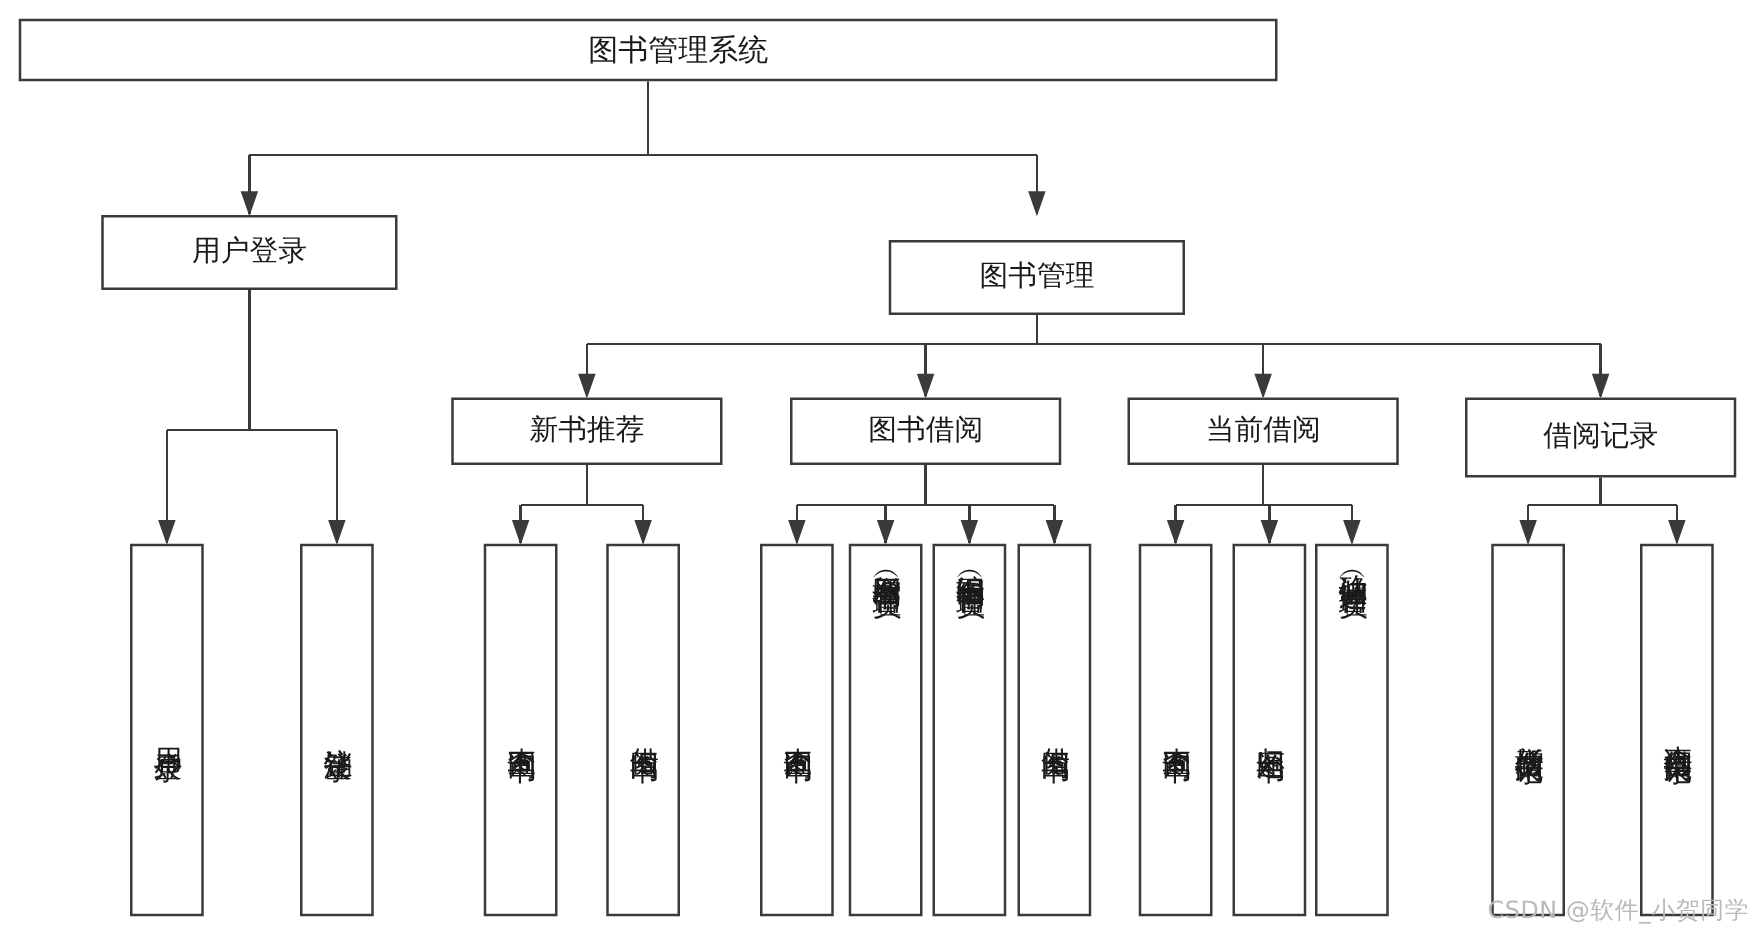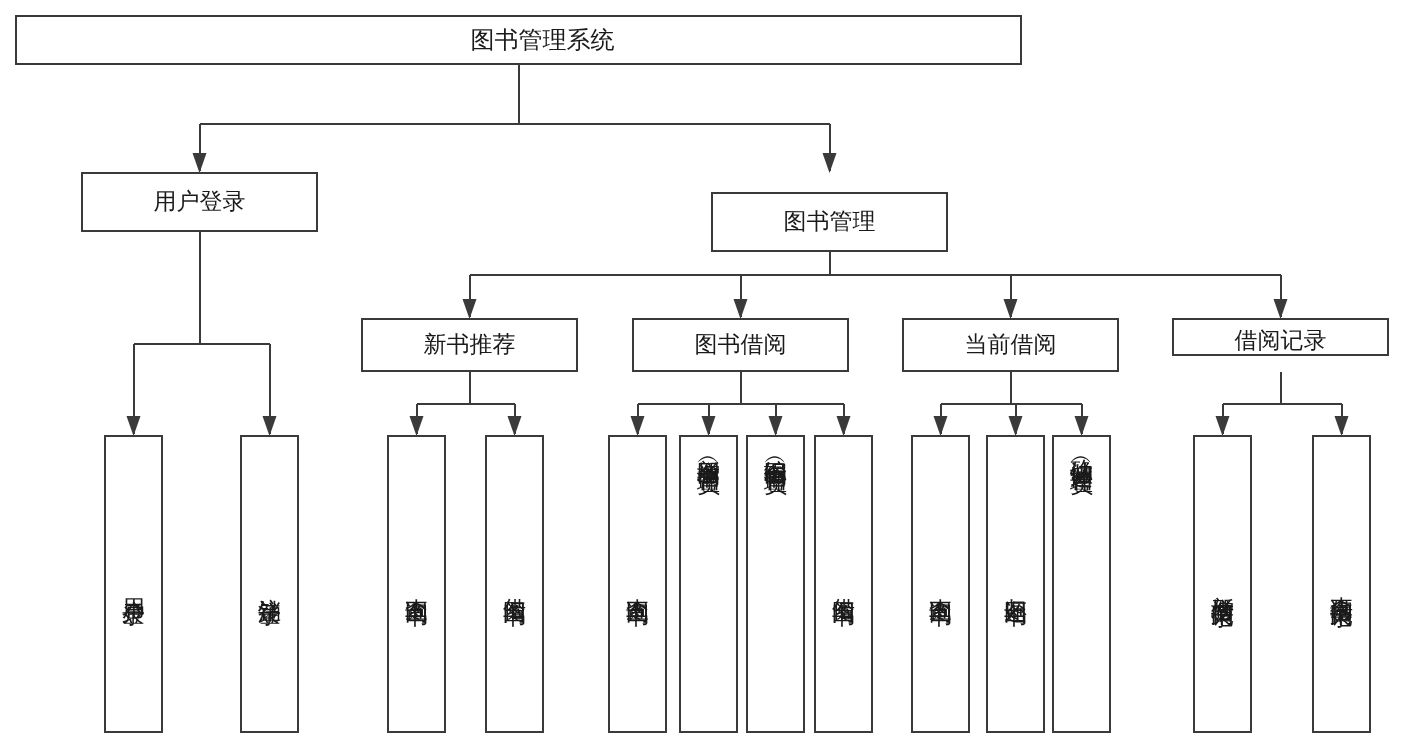--- a/index.html
+++ b/index.html
@@ -142,21 +142,21 @@
       </div>
       <div class="node horiz" style="left: 361px; top: 318px; width: 217px; height: 54px;">
         <span class="node-label">新书推荐</span>
       </div>
       <div class="node horiz" style="left: 632px; top: 318px; width: 217px; height: 54px;">
         <span class="node-label">图书借阅</span>
       </div>
       <div class="node horiz" style="left: 902px; top: 318px; width: 217px; height: 54px;">
         <span class="node-label">当前借阅</span>
       </div>
-      <div class="node horiz" style="left: 1172px; top: 318px; width: 217px; height: 38px; align-items: flex-end;">
+      <div class="node horiz" style="left: 1172px; top: 318px; width: 217px; height: 64px;">
         <span class="node-label">借阅记录</span>
       </div>
       <div class="node vert centered" style="left: 104px; top: 435px; width: 59px; height: 298px;">
         <span class="node-label">用户登录</span>
       </div>
       <div class="node vert centered" style="left: 240px; top: 435px; width: 59px; height: 298px;">
         <span class="node-label">注销登录</span>
       </div>
       <div class="node vert centered" style="left: 387px; top: 435px; width: 59px; height: 298px;">
         <span class="node-label">查询图书</span>
@@ -185,13 +185,14 @@
       <div class="node vert" style="left: 1052px; top: 435px; width: 59px; height: 298px;">
         <span class="node-label">确认归还（管理员）</span>
       </div>
       <div class="node vert centered" style="left: 1193px; top: 435px; width: 59px; height: 298px;">
         <span class="node-label">新增借阅记录</span>
       </div>
       <div class="node vert centered" style="left: 1312px; top: 435px; width: 59px; height: 298px;">
         <span class="node-label">查询借阅记录</span>
       </div>
     </div>
+  <div class="watermark" style="left: 1190px; top: 715px; color: rgb(185, 185, 185);">CSDN @软件_小贺同学</div>
 </div>
 
 </body></html>

